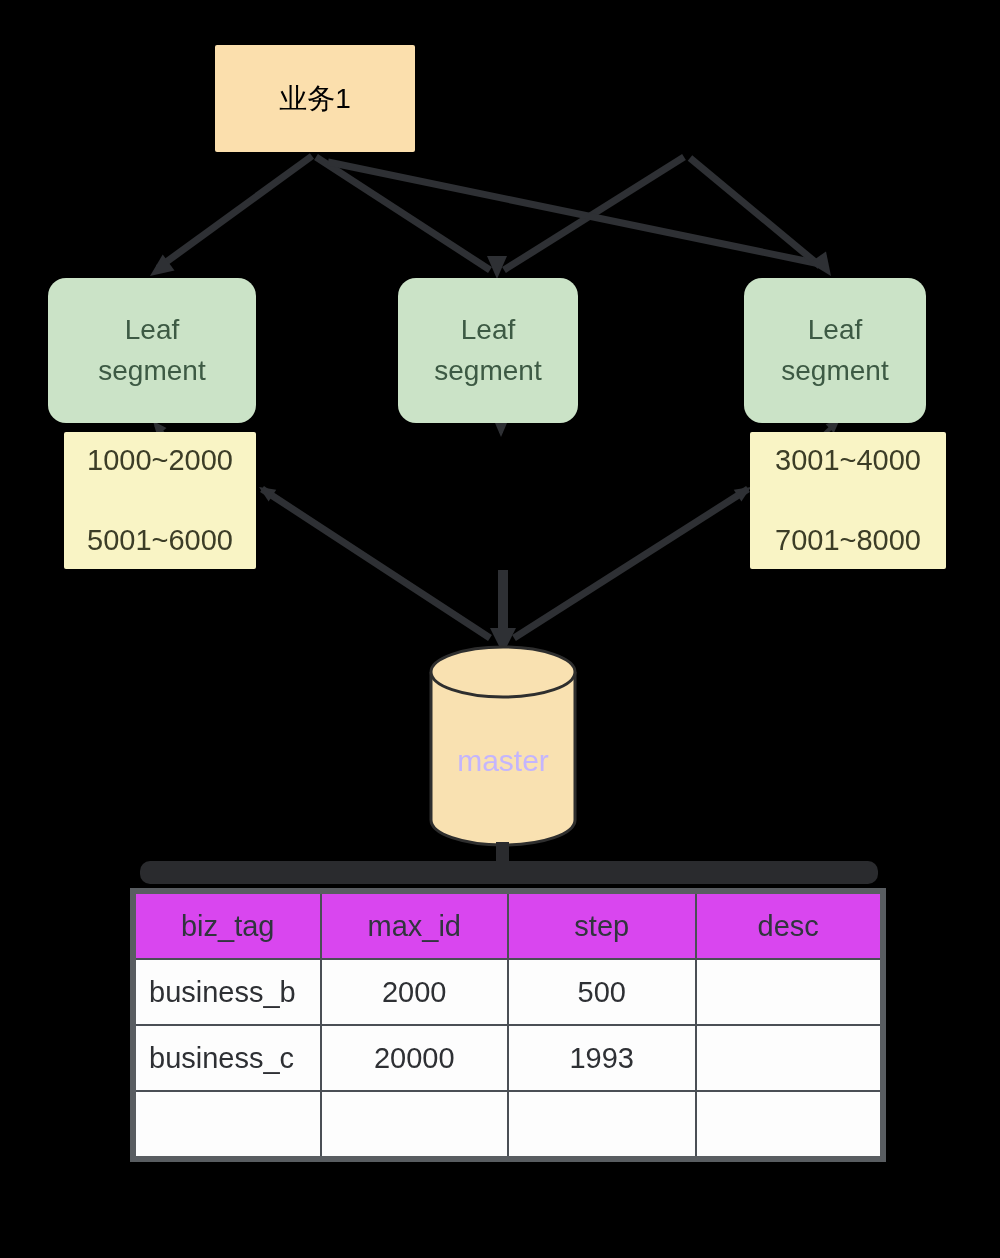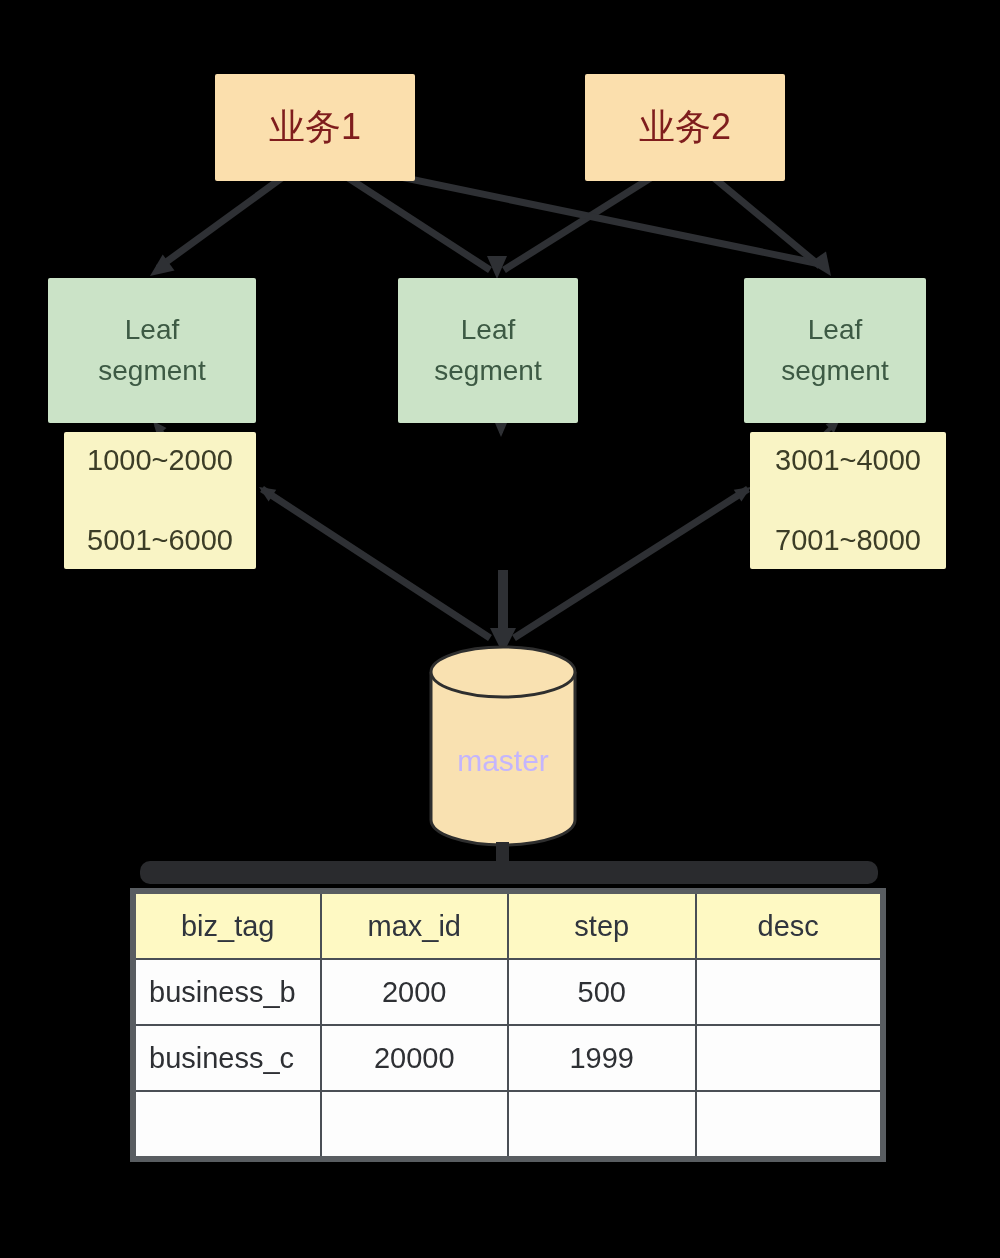--- a/index.html
+++ b/index.html
@@ -2,38 +2,38 @@
 <html><head>
 <meta charset="utf-8">
 <style>
   html,body{margin:0;padding:0;background:#000;}
   .canvas{
     position:relative;width:1000px;height:1258px;background:#000000;
     font-family:"Liberation Sans", sans-serif;overflow:hidden;
   }
   .node{position:absolute;display:flex;align-items:center;justify-content:center;
     text-align:center;border-radius:2px;}
-  .biz{width:200px;height:107px;background:#fbdfad;color:#7f1d1d;font-size:36px;margin-top:29px;}
-  .leaf{height:145px;background:#cbe3c7;color:#3d5a44;font-size:28px;line-height:1.45;}
+  .biz{width:200px;height:107px;background:#fbdfad;color:#000000;font-size:28px;}
+  .leaf{height:145px;background:#cbe3c7;color:#3d5a44;font-size:28px;line-height:1.45;border-radius:18px;}
   .leaf .lbl{white-space:pre-line;}
   .seg{height:137px;background:#f9f4c5;color:#3c3d27;font-size:29px;
     flex-direction:column;justify-content:space-between;padding:12px 0;box-sizing:border-box;}
   .cyl{position:absolute;left:427px;top:642px;width:152px;height:206px;}
   .cyl .lbl{position:absolute;left:0;top:102px;width:152px;text-align:center;
     color:#c4b5fd;font-size:30px;}
   .connector{position:absolute;background:#2a2b2e;}
   .bar{border-radius:10px;}
   svg.arrows{position:absolute;left:0;top:0;}
   .arrow-line{stroke:#2e3034;fill:none;}
   .arrow-head{fill:#2e3034;stroke:none;}
   table.dbt{position:absolute;left:130px;top:888px;width:756px;background:#fdfdfd;
     border:6px solid #595d61;border-collapse:collapse;table-layout:fixed;}
   table.dbt th,table.dbt td{border:2px solid #4a4f55;height:62px;font-size:29px;
     font-weight:400;overflow:hidden;}
-  table.dbt th{background:#fef9c3;color:#30353d;}
+  table.dbt th{background:#d946ef;color:#30353d;}
   table.dbt td{color:#2e3034;text-align:center;}
   table.dbt td.lft{text-align:left;padding-left:13px;}
 </style>
 </head>
 <body>
 
 <div class="canvas">
 
   <svg class="arrows" width="1000" height="1258" viewBox="0 0 1000 1258">
 
@@ -64,23 +64,20 @@
 
     <path class="arrow-line" stroke-width="7" d="M748 489 L514 638"></path>
     <path class="arrow-head" d="M0 0 L-16 -7 L-16 7 Z" transform="translate(751 487) rotate(-33)"></path>
 
     <path class="arrow-line" stroke-width="10" d="M503 570 L503 634"></path>
     <path class="arrow-head" d="M0 0 L-26 -13 L-26 13 Z" transform="translate(503 654) rotate(90)"></path>
   </svg>
 
   <div class="node biz" style="left:215px;top:45px;">
     <span>业务1</span>
-  </div>
-  <div class="node biz" style="left:585px;top:45px;">
-    <span>业务2</span>
   </div>
 
   <div class="node leaf" style="left:48px;top:278px;width:208px;">
     <span class="lbl">Leaf
 segment</span>
   </div>
   <div class="node leaf" style="left:398px;top:278px;width:180px;">
     <span class="lbl">Leaf
 segment</span>
   </div>
@@ -121,21 +118,21 @@
     <tbody>
       <tr>
         <td class="lft">business_b</td>
         <td>2000</td>
         <td>500</td>
         <td></td>
       </tr>
       <tr>
         <td class="lft">business_c</td>
         <td>20000</td>
-        <td>1999</td>
+        <td>1993</td>
         <td></td>
       </tr>
       <tr>
         <td class="lft"></td>
         <td></td>
         <td></td>
         <td></td>
       </tr>
     </tbody>
   </table>

